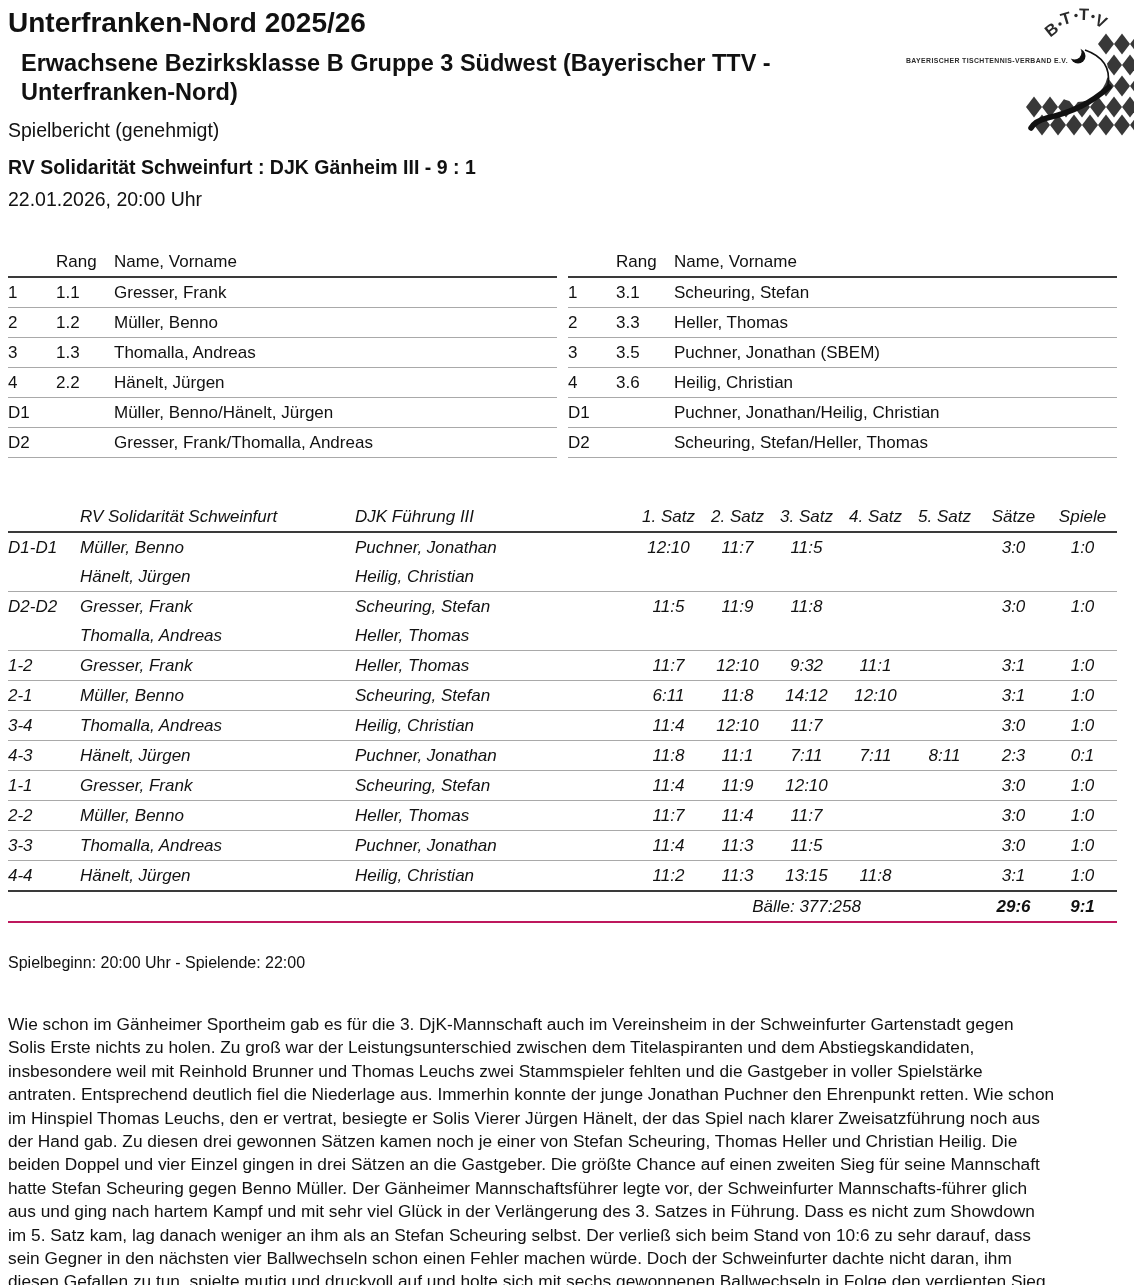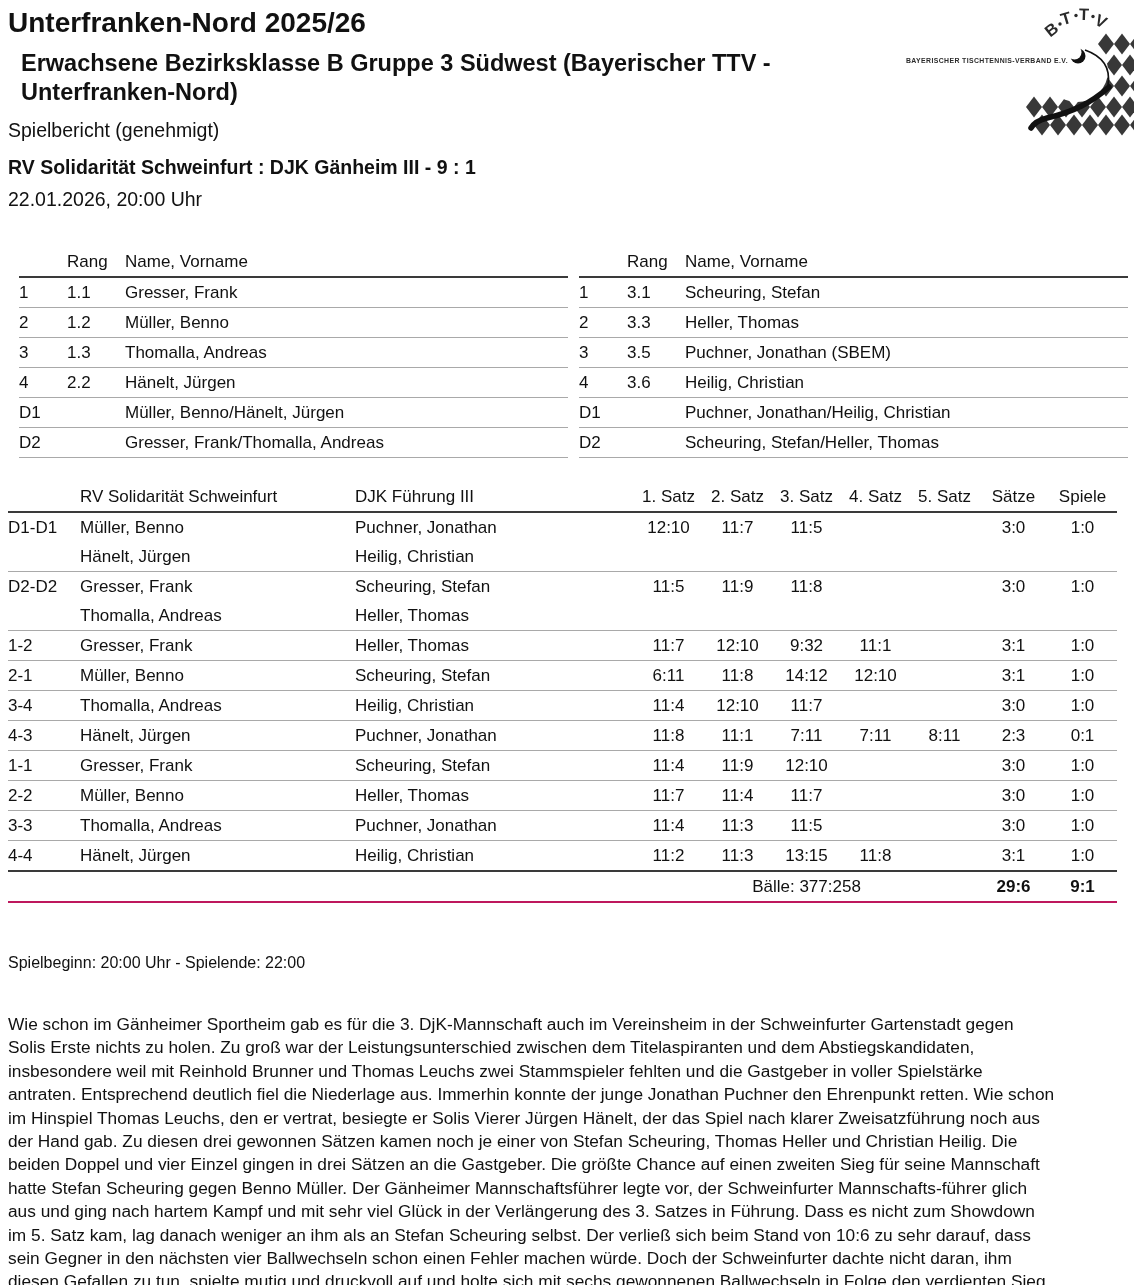--- a/index.html
+++ b/index.html
@@ -15,25 +15,25 @@
   .h3 { left:8px; top:156px; font-size:19.5px; font-weight:bold; }
   .date { left:8px; top:188px; font-size:19.5px; }
   .logo { left:898px; top:4px; }
 
   table { border-collapse:collapse; table-layout:fixed; font-size:17px; color:#111; }
   th { font-weight:normal; text-align:left; height:29px; line-height:29px;
        border-bottom:2px solid #3a3a3a; padding:0; overflow:hidden; }
   td { height:29px; line-height:29px; vertical-align:top;
        border-bottom:1px solid #a9a9a9; padding:0; overflow:hidden; }
 
-  .roster { width:549px;margin-left:11px; }
+  .roster { width:549px; }
   .roster-home { left:8px; top:247px; }
   .roster-away { left:568px; top:247px; }
 
-  .results { left:8px; top:482px; width:1109px; }
+  .results { left:8px; top:502px; width:1109px;font-style:italic; }
   .results .sc, .results th.sc { text-align:center; }
   .results tfoot td { border-top:2px solid #3a3a3a; border-bottom:2px solid #be185d; }
   .bold { font-weight:bold; }
   .center { text-align:center; }
 
   .times { left:8px; top:954px; font-size:16px; }
   .report { left:8px; top:1013px; width:1130px; font-size:17.3px; line-height:23.4px; }
   .report div { white-space:nowrap; }
 </style>
 </head>

